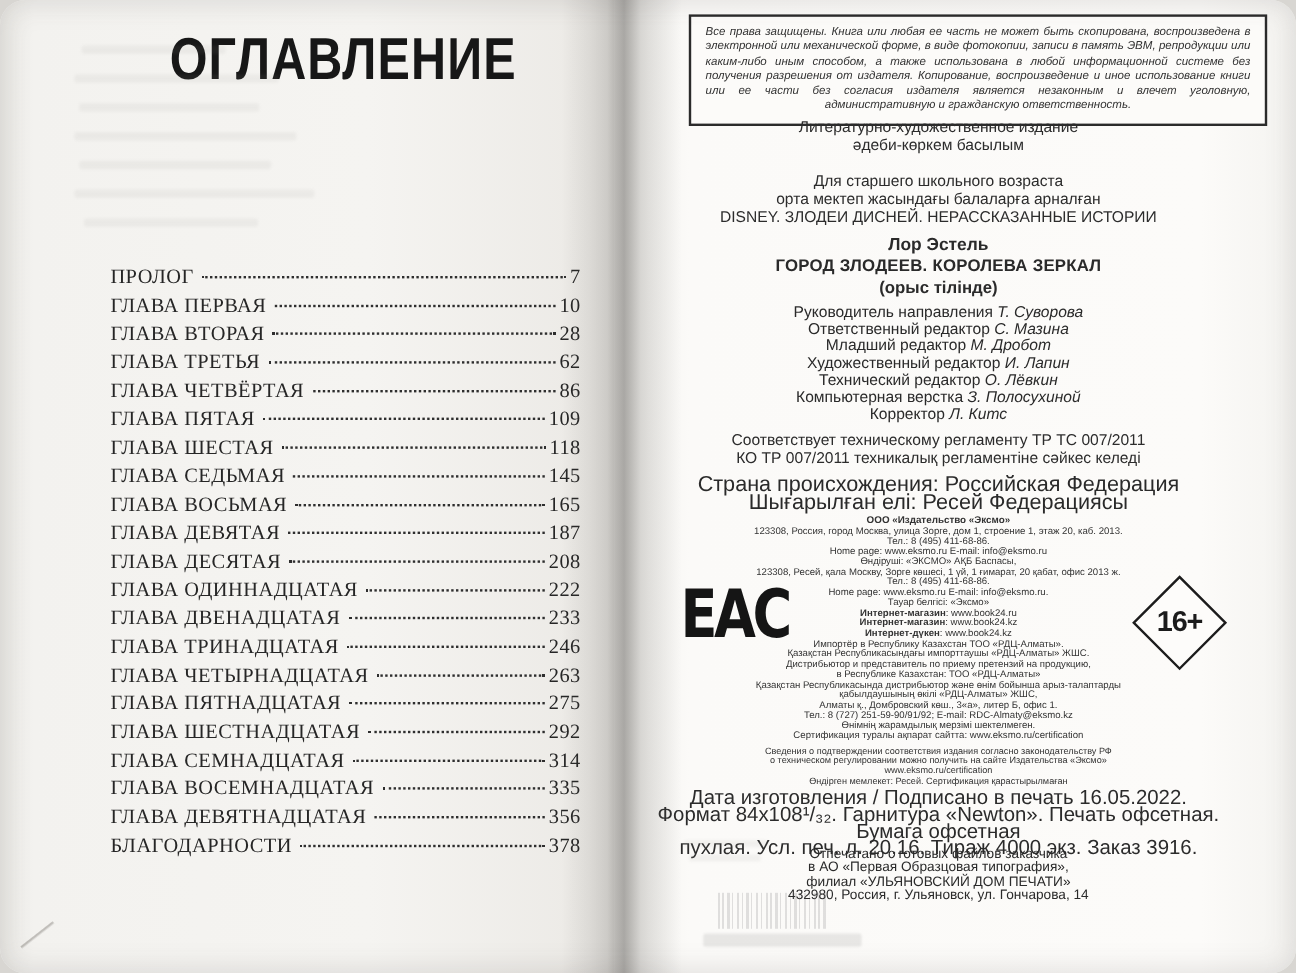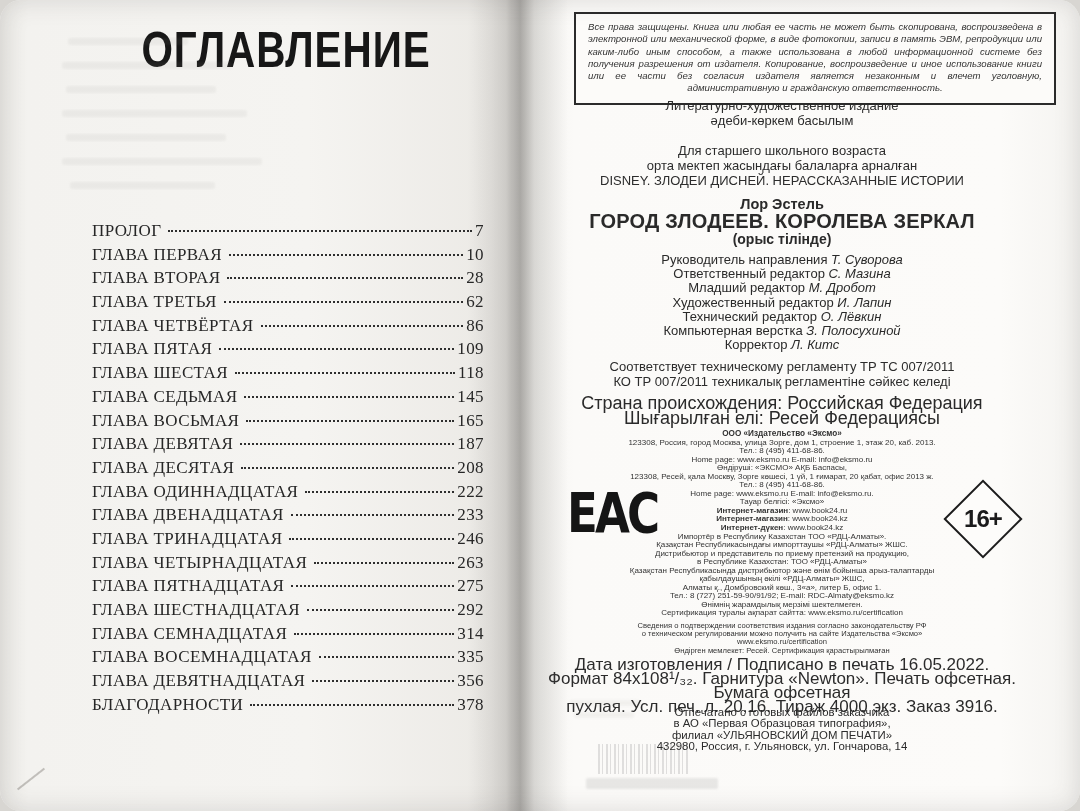--- a/index.html
+++ b/index.html
@@ -44,21 +44,21 @@
     border:2px solid #2b2b2b;background:#fcfbf9;
     padding:7px 12px 8px 12px;box-sizing:border-box;
     font-style:italic;font-size:9.6px;line-height:12.3px;color:#333;
     text-align:justify;text-align-last:center;
   }
   .t13{font-size:13px;line-height:14.8px;color:#2c2c2c;}
   #edition-block{top:99px;}
   #audience-block{top:144px;}
   #author-block{top:196px;}
   #author-block .author{font-weight:700;font-size:14.5px;line-height:17px;}
-  #author-block .booktitle{font-weight:700;font-size:20px;line-height:17.5px;letter-spacing:.2px;text-align:center;}
+  #author-block .booktitle{font-weight:700;font-size:14px;line-height:17.5px;letter-spacing:.2px;text-align:center;}
   #author-block .langnote{font-weight:700;font-size:14px;line-height:17px;}
   #credits-block{top:253px;font-size:13px;line-height:14.2px;}
   #credits-block .cr-name{font-style:italic;}
   #regulation-block{top:360px;}
   #origin-block{top:396px;font-size:18px;line-height:15px;}
   #publisher-block{top:430px;font-size:8px;line-height:8.55px;color:#333;}
   #publisher-block .pubname{font-weight:700;font-size:8.2px;}
   .shop-line .shop-label{font-weight:700;}
   #kz-cert-gap{height:4px;}
   .cert-line{font-size:7.6px;line-height:8.2px;}

